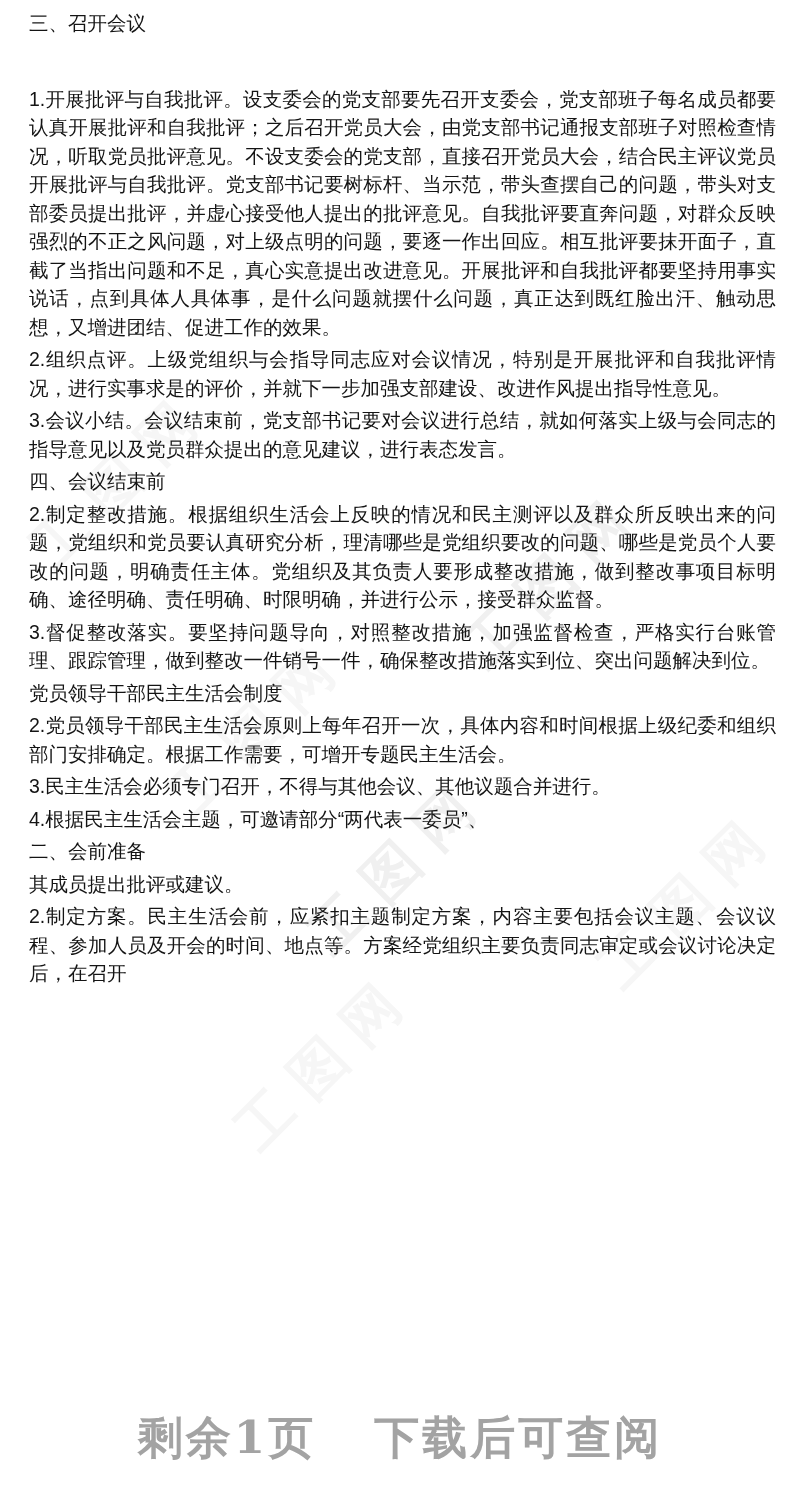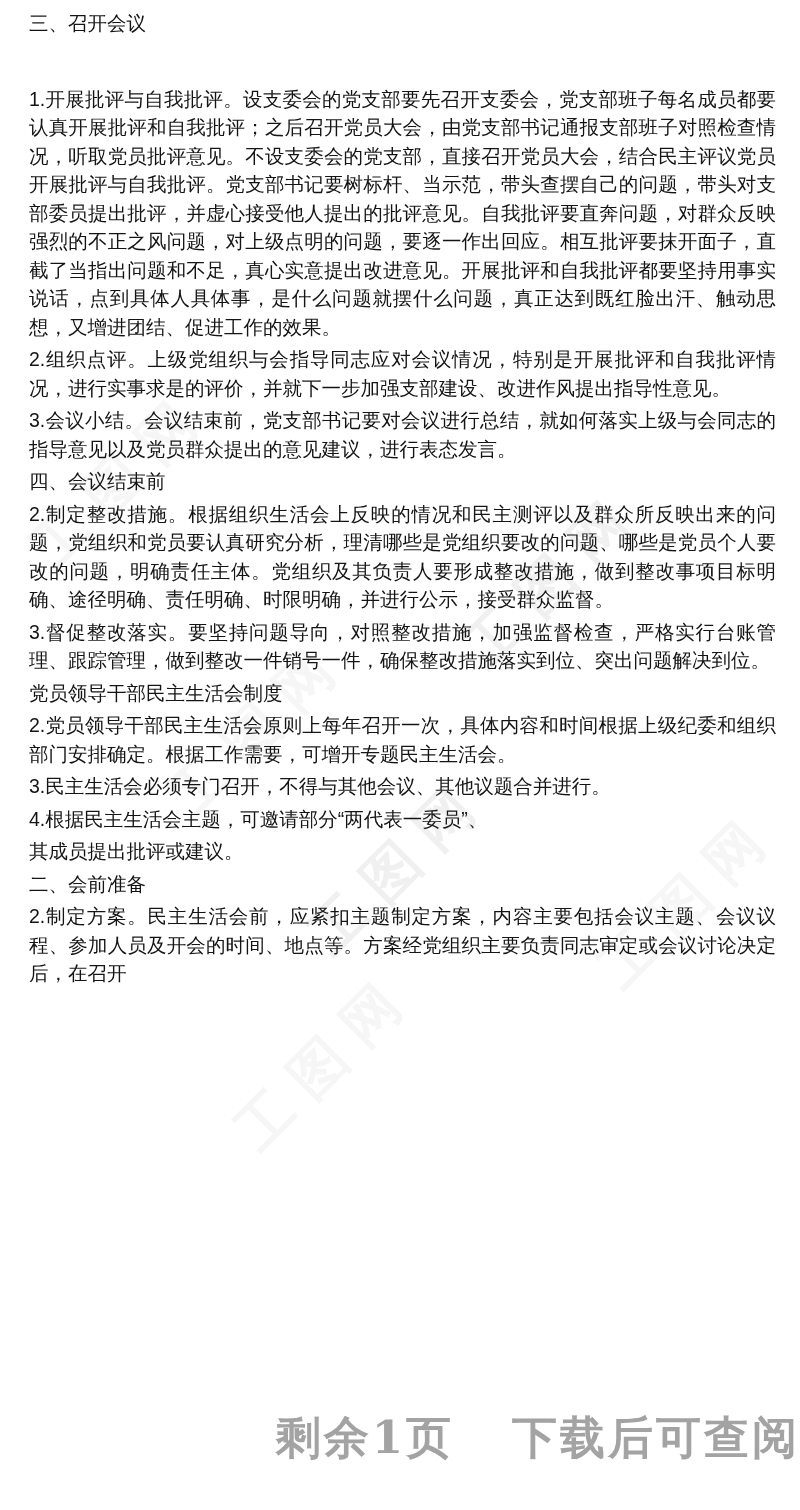--- a/index.html
+++ b/index.html
@@ -35,21 +35,21 @@
     font-weight: bold;
     letter-spacing: 18px;
     white-space: nowrap;
     color: rgba(40, 40, 40, 0.07);
     transform: translate(-50%, -50%) rotate(-45deg);
   }
   .wm.faint { color: rgba(40, 40, 40, 0.045); }
   .footer-banner {
     position: absolute;
     left: 0; right: 0; top: 1408px;
-    text-align: right;
+    text-align: center;
     font-family: "DejaVu Serif", "Liberation Serif", serif;
     font-weight: bold;
     font-size: 45px;
     color: #a3a3a3;
     letter-spacing: 3px;
     white-space: nowrap;
   }
   .footer-banner .spacer { display: inline-block; width: 58px; }
 </style>
 </head>
@@ -71,22 +71,22 @@
     <p>1.开展批评与自我批评。设支委会的党支部要先召开支委会，党支部班子每名成员都要认真开展批评和自我批评；之后召开党员大会，由党支部书记通报支部班子对照检查情况，听取党员批评意见。不设支委会的党支部，直接召开党员大会，结合民主评议党员开展批评与自我批评。党支部书记要树标杆、当示范，带头查摆自己的问题，带头对支部委员提出批评，并虚心接受他人提出的批评意见。自我批评要直奔问题，对群众反映强烈的不正之风问题，对上级点明的问题，要逐一作出回应。相互批评要抹开面子，直截了当指出问题和不足，真心实意提出改进意见。开展批评和自我批评都要坚持用事实说话，点到具体人具体事，是什么问题就摆什么问题，真正达到既红脸出汗、触动思想，又增进团结、促进工作的效果。</p>
     <p>2.组织点评。上级党组织与会指导同志应对会议情况，特别是开展批评和自我批评情况，进行实事求是的评价，并就下一步加强支部建设、改进作风提出指导性意见。</p>
     <p>3.会议小结。会议结束前，党支部书记要对会议进行总结，就如何落实上级与会同志的指导意见以及党员群众提出的意见建议，进行表态发言。</p>
     <p>四、会议结束前</p>
     <p>2.制定整改措施。根据组织生活会上反映的情况和民主测评以及群众所反映出来的问题，党组织和党员要认真研究分析，理清哪些是党组织要改的问题、哪些是党员个人要改的问题，明确责任主体。党组织及其负责人要形成整改措施，做到整改事项目标明确、途径明确、责任明确、时限明确，并进行公示，接受群众监督。</p>
     <p>3.督促整改落实。要坚持问题导向，对照整改措施，加强监督检查，严格实行台账管理、跟踪管理，做到整改一件销号一件，确保整改措施落实到位、突出问题解决到位。</p>
     <p>党员领导干部民主生活会制度</p>
     <p>2.党员领导干部民主生活会原则上每年召开一次，具体内容和时间根据上级纪委和组织部门安排确定。根据工作需要，可增开专题民主生活会。</p>
     <p>3.民主生活会必须专门召开，不得与其他会议、其他议题合并进行。</p>
     <p>4.根据民主生活会主题，可邀请部分“两代表一委员”、</p>
+    <p>二、会前准备</p>
     <p>其成员提出批评或建议。</p>
-    <p>二、会前准备</p>
     <p>2.制定方案。民主生活会前，应紧扣主题制定方案，内容主要包括会议主题、会议议程、参加人员及开会的时间、地点等。方案经党组织主要负责同志审定或会议讨论决定后，在召开</p>
   </div>
 
   <div class="footer-banner">
     <span>剩余1页</span><span class="spacer"></span><span>下载后可查阅</span>
   </div>
 
 </div>
 
 </body></html>

